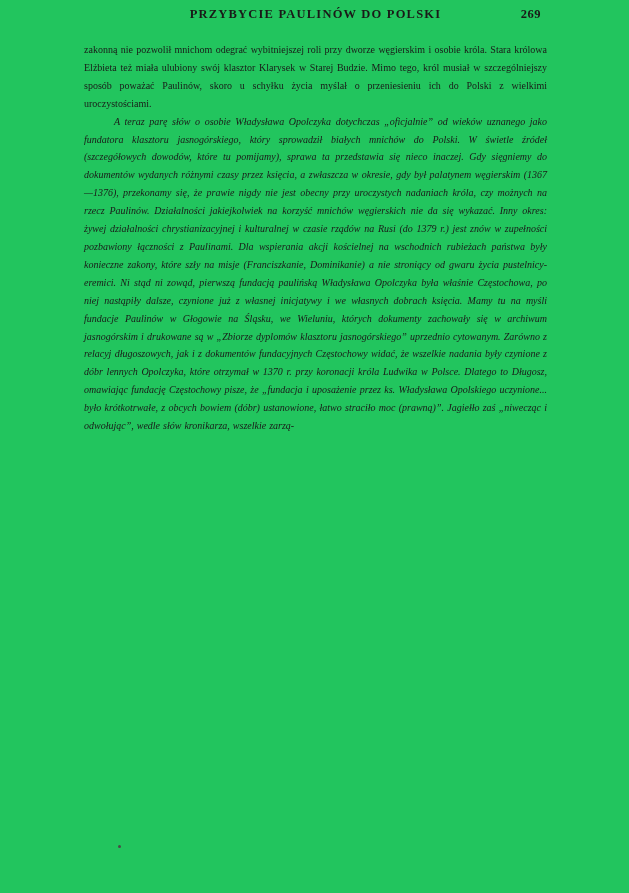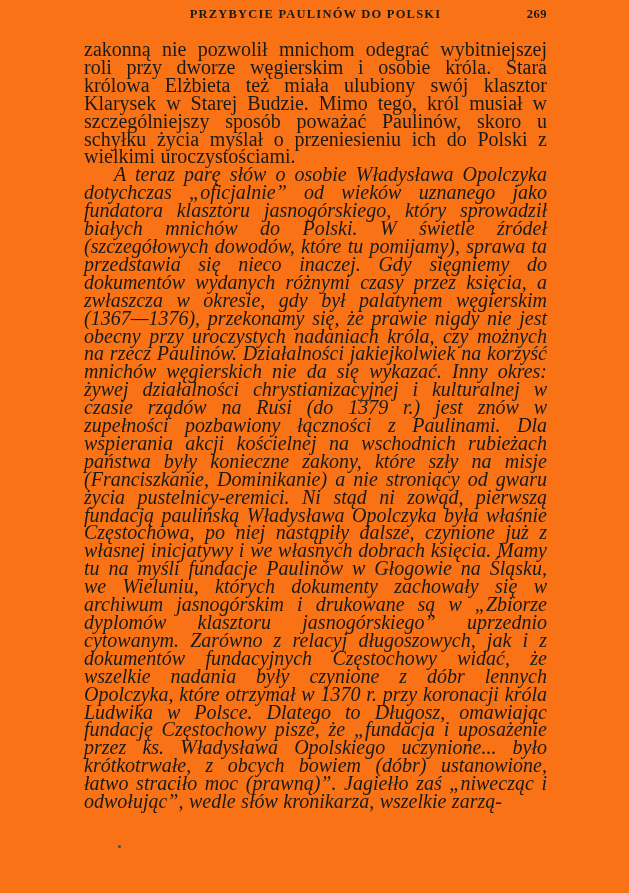--- a/index.html
+++ b/index.html
@@ -5,21 +5,21 @@
   html, body {
     margin: 0;
     padding: 0;
     background: #e9e8e4;
   }
   .page {
     position: relative;
     width: 629px;
     height: 893px;
     margin: 0 auto;
-    background: #f97316;
+    background: #22c55e;
     box-sizing: border-box;
     font-family: "Liberation Serif", "DejaVu Serif", serif;
     color: #1a1a18;
     overflow: hidden;
   }
   .content {
     position: absolute;
     left: 84px;
     top: 7px;
     width: 463px;
@@ -32,28 +32,28 @@
     font-weight: bold;
     letter-spacing: 1.2px;
     text-align: center;
     white-space: nowrap;
   }
   .running-head .title {
     display: inline-block;
   }
   .running-head .page-num {
     position: absolute;
-    right: 0;
+    right: 6px;
     top: 0;
     letter-spacing: 0.5px;
   }
   .body-text {
     margin-top: 16px;
     text-align: justify;
-    font-size: 20px;
+    font-size: 10px;
     line-height: 17.9px;
     word-spacing: 0.5px;
   }
   .body-text p {
     margin: 0;
     padding: 0;
   }
   .body-text p.indented {
     text-indent: 30px;
     font-style: italic;

